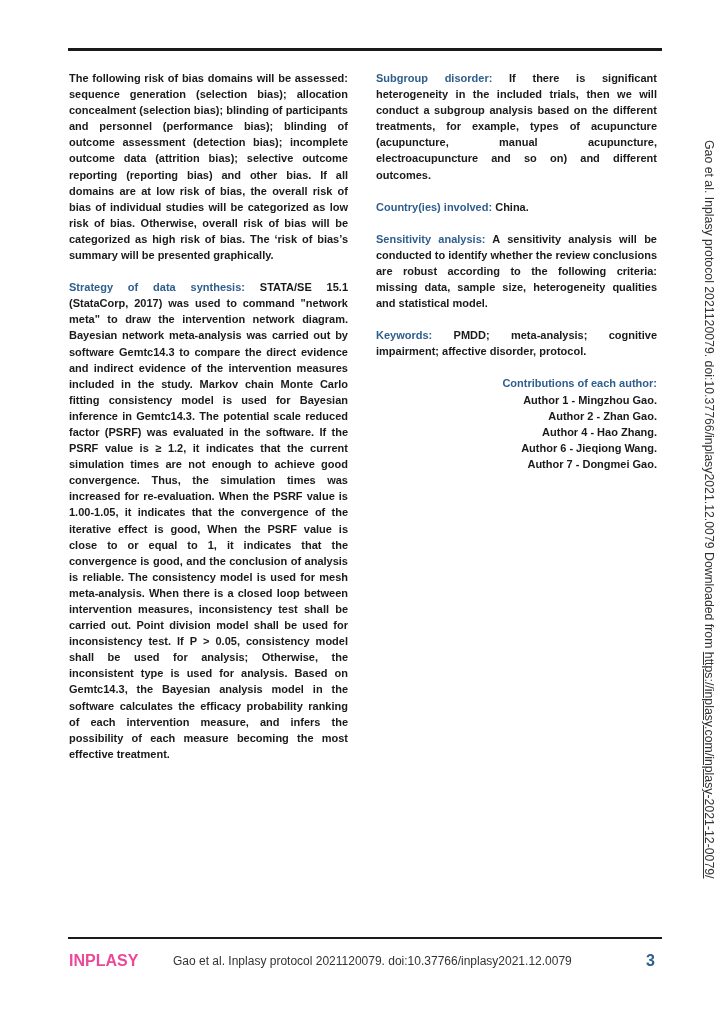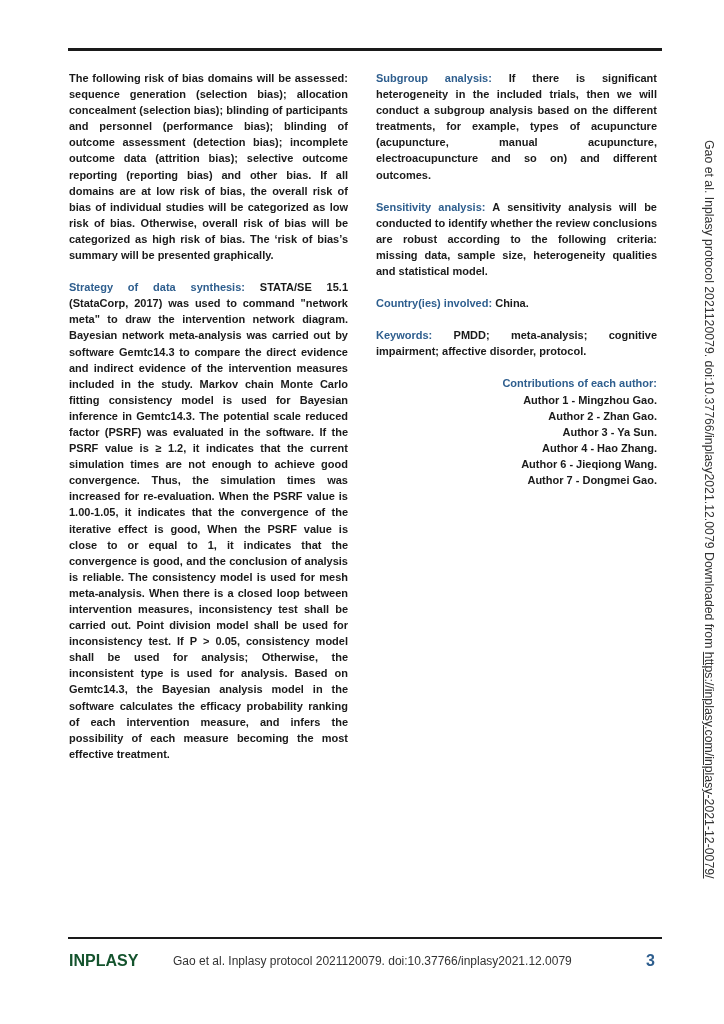--- a/index.html
+++ b/index.html
@@ -14,44 +14,43 @@
   .col.right { left: 376px; width: 281px; }
   .para { margin: 0 0 16px 0; }
   .heading { color: #2e5e8e; }
   .author-line { display: block; text-align: right; }
   .sidebar { position: absolute; left: 696px; top: 140px; width: 20px; height: 700px; }
   .sidebar-text { position: absolute; left: 0; top: 0; transform-origin: 0 0;
                   transform: translate(20px, 0) rotate(90deg); white-space: nowrap;
                   font-size: 12.3px; color: #333; }
   .sidebar-text .link { text-decoration: underline; }
   .footer { position: absolute; top: 952px; left: 69px; width: 592px; height: 24px; }
-  .footer-brand { position: absolute; left: 0; top: 0; color: #14532d; font-weight: bold; font-size: 16px; }
+  .footer-brand { position: absolute; left: 0; top: 0; color: #ec4899; font-weight: bold; font-size: 16px; }
   .footer-citation { position: absolute; left: 104px; top: 2px; font-size: 12px; color: #333; }
   .footer-page { position: absolute; right: 6px; top: 0; color: #2e5e8e; font-weight: bold; font-size: 16px; }
 </style>
 </head>
 <body>
 
 <div class="rule top"></div>
 
 <div class="col left">
   <p class="para">The following risk of bias domains will be assessed: sequence generation (selection bias); allocation concealment (selection bias); blinding of participants and personnel (performance bias); blinding of outcome assessment (detection bias); incomplete outcome data (attrition bias); selective outcome reporting (reporting bias) and other bias. If all domains are at low risk of bias, the overall risk of bias of individual studies will be categorized as low risk of bias. Otherwise, overall risk of bias will be categorized as high risk of bias. The ‘risk of bias’s summary will be presented graphically.</p>
   <p class="para"><span class="heading">Strategy of data synthesis:</span><span> STATA/SE 15.1 (StataCorp, 2017) was used to command "network meta" to draw the intervention network diagram. Bayesian network meta-analysis was carried out by software Gemtc14.3 to compare the direct evidence and indirect evidence of the intervention measures included in the study. Markov chain Monte Carlo fitting consistency model is used for Bayesian inference in Gemtc14.3. The potential scale reduced factor (PSRF) was evaluated in the software. If the PSRF value is ≥ 1.2, it indicates that the current simulation times are not enough to achieve good convergence. Thus, the simulation times was increased for re-evaluation. When the PSRF value is 1.00-1.05, it indicates that the convergence of the iterative effect is good, When the PSRF value is close to or equal to 1, it indicates that the convergence is good, and the conclusion of analysis is reliable. The consistency model is used for mesh meta-analysis. When there is a closed loop between intervention measures, inconsistency test shall be carried out. Point division model shall be used for inconsistency test. If P &gt; 0.05, consistency model shall be used for analysis; Otherwise, the inconsistent type is used for analysis. Based on Gemtc14.3, the Bayesian analysis model in the software calculates the efficacy probability ranking of each intervention measure, and infers the possibility of each measure becoming the most effective treatment.</span></p>
 </div>
 
 <div class="col right">
-  <p class="para"><span class="heading">Subgroup analysis:</span><span> If there is significant heterogeneity in the included trials, then we will conduct a subgroup analysis based on the different treatments, for example, types of acupuncture (acupuncture, manual acupuncture, electroacupuncture and so on) and different outcomes.</span></p>
+  <p class="para"><span class="heading">Subgroup disorder:</span><span> If there is significant heterogeneity in the included trials, then we will conduct a subgroup analysis based on the different treatments, for example, types of acupuncture (acupuncture, manual acupuncture, electroacupuncture and so on) and different outcomes.</span></p>
+  <p class="para"><span class="heading">Country(ies) involved:</span><span> China.</span></p>
   <p class="para"><span class="heading">Sensitivity analysis:</span><span> A sensitivity analysis will be conducted to identify whether the review conclusions are robust according to the following criteria: missing data, sample size, heterogeneity qualities and statistical model.</span></p>
-  <p class="para"><span class="heading">Country(ies) involved:</span><span> China.</span></p>
   <p class="para"><span class="heading">Keywords:</span><span> PMDD; meta-analysis; cognitive impairment; affective disorder, protocol.</span></p>
   <div class="para">
     <span class="heading author-line">Contributions of each author:</span>
     <span class="author-line">Author 1 - Mingzhou Gao.</span>
     <span class="author-line">Author 2 - Zhan Gao.</span>
-    <span class="author-line">Author 3 - Ya Sun.</span>
     <span class="author-line">Author 4 - Hao Zhang.</span>
     <span class="author-line">Author 6 - Jieqiong Wang.</span>
     <span class="author-line">Author 7 - Dongmei Gao.</span>
   </div>
 </div>
 
 <div class="sidebar">
   <div class="sidebar-text">
     <span>Gao et al. Inplasy protocol 2021120079. doi:10.37766/inplasy2021.12.0079 Downloaded from </span><span class="link">https://inplasy.com/inplasy-2021-12-0079/</span>
   </div>

